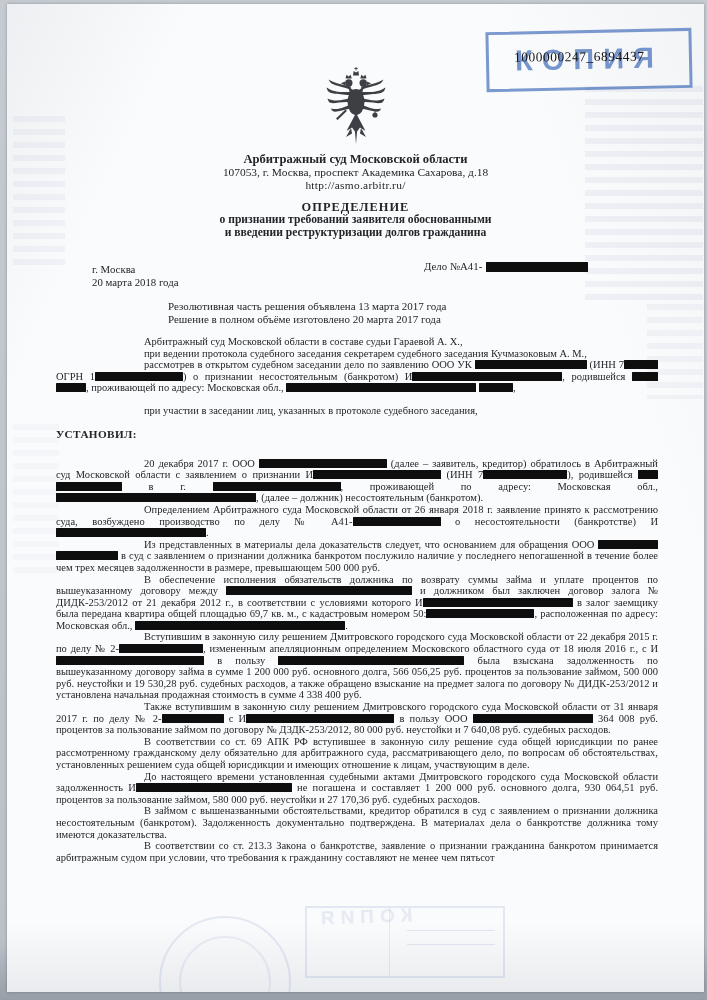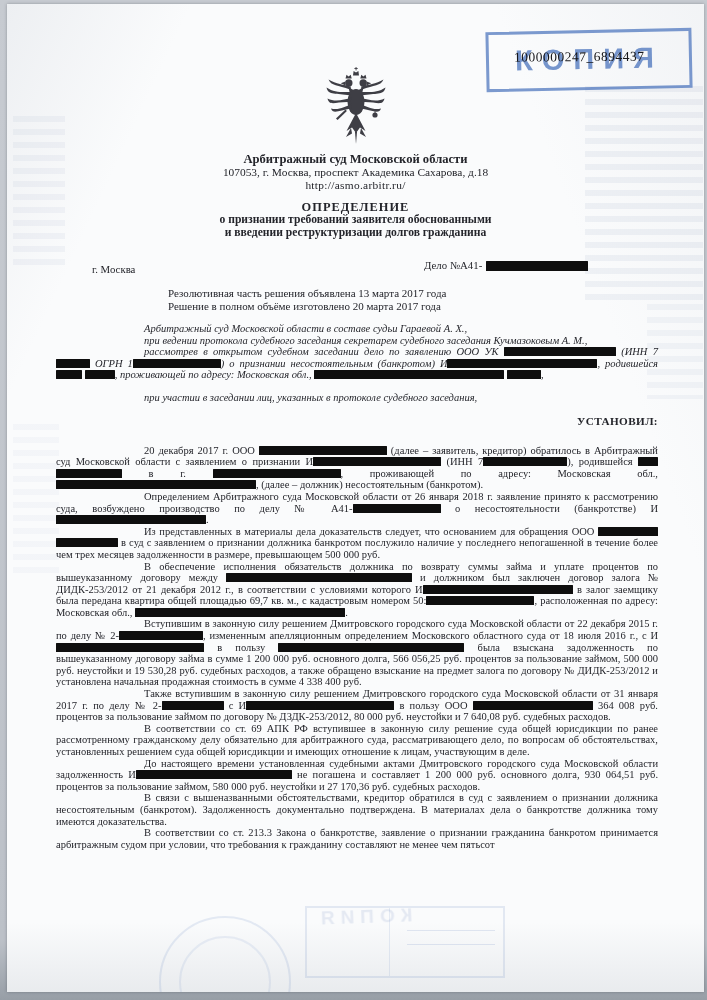--- a/index.html
+++ b/index.html
@@ -38,26 +38,26 @@
   .emblem{margin:62px auto 0;width:64px;height:84px;}
   .court-name{margin-top:2px;text-align:center;font-weight:bold;font-size:12.6px;line-height:14px;}
   .court-address{text-align:center;font-size:11.4px;line-height:13px;}
   .court-url{text-align:center;font-size:11.4px;line-height:13px;letter-spacing:.3px;}
   .doc-type{margin-top:8px;text-align:center;font-weight:bold;font-size:12.4px;line-height:14px;letter-spacing:1px;}
   .doc-subject{text-align:center;font-weight:bold;font-size:11.6px;line-height:12.5px;}
   
   .content{position:relative;padding:0 46px 0 49px;}
   .meta-row{position:relative;margin-top:24px;font-size:10.8px;line-height:13px;}
   .place-date{padding-left:36px;}
-  .case-no{position:absolute;left:368px;bottom:4px;white-space:nowrap;}
+  .case-no{position:absolute;left:368px;bottom:16px;white-space:nowrap;}
   .resolution{margin-top:11px;padding-left:112px;font-size:11px;line-height:13px;}
   .par{margin:0;text-indent:88px;text-align:justify;font-size:10.5px;line-height:11.6px;}
-  .intro{margin-top:10px;font-style:italic;}
+  .intro{margin-top:10px;}
   .intro .par:last-child{margin-top:11px;}
-  .established{margin-top:11px;text-align:right;font-weight:bold;font-size:11.2px;letter-spacing:.4px;}
+  .established{margin-top:11px;text-align:left;font-weight:bold;font-size:11.2px;letter-spacing:.4px;}
   .bodytext{margin-top:18px;}
   .redact{display:inline-block;height:9px;background:#0e0e0e;vertical-align:middle;
           transform:translateY(-1px);border-radius:.5px;}
   .case-redact{width:102px;height:10px;margin-left:4px;}
 </style>
 </head>
 <body>
 
 <div class="scan">
   <div class="paper">
@@ -127,20 +127,21 @@
     <div class="court-address">107053, г. Москва, проспект Академика Сахарова, д.18</div>
     <div class="court-url">http://asmo.arbitr.ru/</div>
     <div class="doc-type">ОПРЕДЕЛЕНИЕ</div>
     <div class="doc-subject">о признании требований заявителя обоснованными</div>
     <div class="doc-subject">и введении реструктуризации долгов гражданина</div>
 
     <div class="content">
       <div class="meta-row">
         <div class="place-date">
           <div>г. Москва</div>
+          <div>20 марта 2018 года</div>
         </div>
         <div class="case-no">
           <span>Дело №А41-</span><span class="redact case-redact"></span>
         </div>
       </div>
 
       <div class="resolution">
         <div>Резолютивная часть решения объявлена 13 марта 2017 года</div>
         <div>Решение в полном объёме изготовлено 20 марта 2017 года</div>
       </div>
@@ -156,18 +157,18 @@
 
       <div id="body-pars" class="bodytext">
           <p class="par">20 декабря 2017 г. ООО <span class="redact" style="width: 128px;"></span> (далее – заявитель, кредитор) обратилось в Арбитражный суд Московской области с заявлением о признании И<span class="redact" style="width: 128px;"></span> (ИНН 7<span class="redact" style="width: 84px;"></span>), родившейся <span class="redact" style="width: 20px;"></span> <span class="redact" style="width: 66px;"></span> в г. <span class="redact" style="width: 128px;"></span>, проживающей по адресу: Московская обл., <span class="redact" style="width: 200px;"></span>, (далее – должник) несостоятельным (банкротом).</p>
           <p class="par">Определением Арбитражного суда Московской области от 26 января 2018 г. заявление принято к рассмотрению суда, возбуждено производство по делу № А41-<span class="redact" style="width: 88px;"></span> о несостоятельности (банкротстве) И<span class="redact" style="width: 150px;"></span>.</p>
           <p class="par">Из представленных в материалы дела доказательств следует, что основанием для обращения ООО <span class="redact" style="width: 60px;"></span> <span class="redact" style="width: 62px;"></span> в суд с заявлением о признании должника банкротом послужило наличие у последнего непогашенной в течение более чем трех месяцев задолженности в размере, превышающем 500 000 руб.</p>
           <p class="par">В обеспечение исполнения обязательств должника по возврату суммы займа и уплате процентов по вышеуказанному договору между <span class="redact" style="width: 186px;"></span> и должником был заключен договор залога № ДИДК-253/2012 от 21 декабря 2012 г., в соответствии с условиями которого И<span class="redact" style="width: 150px;"></span> в залог заемщику была передана квартира общей площадью 69,7 кв. м., с кадастровым номером 50:<span class="redact" style="width: 108px;"></span>, расположенная по адресу: Московская обл., <span class="redact" style="width: 210px;"></span>.</p>
           <p class="par">Вступившим в законную силу решением Дмитровского городского суда Московской области от 22 декабря 2015 г. по делу № 2-<span class="redact" style="width: 84px;"></span>, измененным апелляционным определением Московского областного суда от 18 июля 2016 г., с И<span class="redact" style="width: 148px;"></span> в пользу <span class="redact" style="width: 186px;"></span> была взыскана задолженность по вышеуказанному договору займа в сумме 1 200 000 руб. основного долга, 566 056,25 руб. процентов за пользование займом, 500 000 руб. неустойки и 19 530,28 руб. судебных расходов, а также обращено взыскание на предмет залога по договору № ДИДК-253/2012 и установлена начальная продажная стоимость в сумме 4 338 400 руб.</p>
           <p class="par">Также вступившим в законную силу решением Дмитровского городского суда Московской области от 31 января 2017 г. по делу № 2-<span class="redact" style="width: 62px;"></span> с И<span class="redact" style="width: 148px;"></span> в пользу ООО <span class="redact" style="width: 120px;"></span> 364 008 руб. процентов за пользование займом по договору № ДЗДК-253/2012, 80 000 руб. неустойки и 7 640,08 руб. судебных расходов.</p>
           <p class="par">В соответствии со ст. 69 АПК РФ вступившее в законную силу решение суда общей юрисдикции по ранее рассмотренному гражданскому делу обязательно для арбитражного суда, рассматривающего дело, по вопросам об обстоятельствах, установленных решением суда общей юрисдикции и имеющих отношение к лицам, участвующим в деле.</p>
           <p class="par">До настоящего времени установленная судебными актами Дмитровского городского суда Московской области задолженность И<span class="redact" style="width: 156px;"></span> не погашена и составляет 1 200 000 руб. основного долга, 930 064,51 руб. процентов за пользование займом, 580 000 руб. неустойки и 27 170,36 руб. судебных расходов.</p>
-          <p class="par">В связи с вышеназванными обстоятельствами, кредитор обратился в суд с заявлением о признании должника несостоятельным (банкротом). Задолженность документально подтверждена. В материалах дела о банкротстве должника тому имеются доказательства.</p>
+          <p class="par">В займом с вышеназванными обстоятельствами, кредитор обратился в суд с заявлением о признании должника несостоятельным (банкротом). Задолженность документально подтверждена. В материалах дела о банкротстве должника тому имеются доказательства.</p>
           <p class="par">В соответствии со ст. 213.3 Закона о банкротстве, заявление о признании гражданина банкротом принимается арбитражным судом при условии, что требования к гражданину составляют не менее чем пятьсот</p>
         </div>
     </div>
   </div>
 </div>
 
 </body></html>

